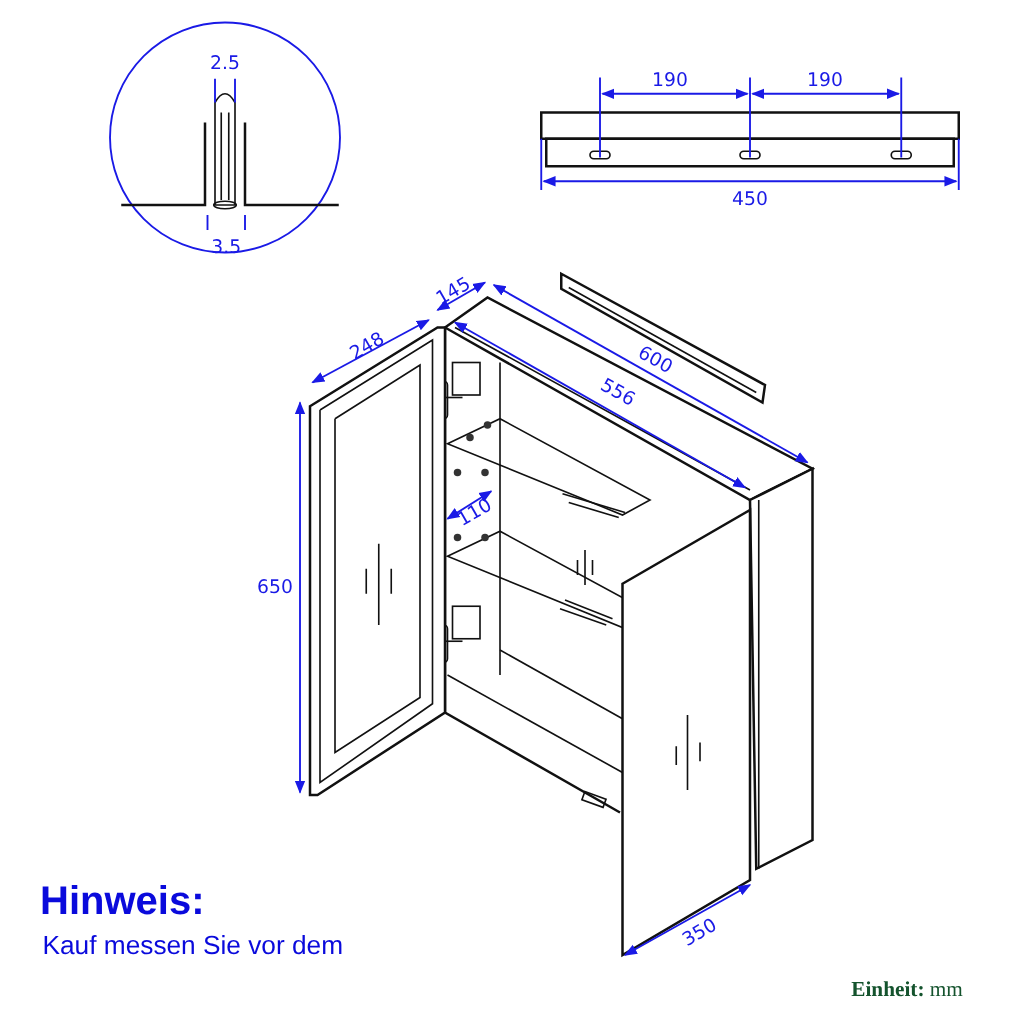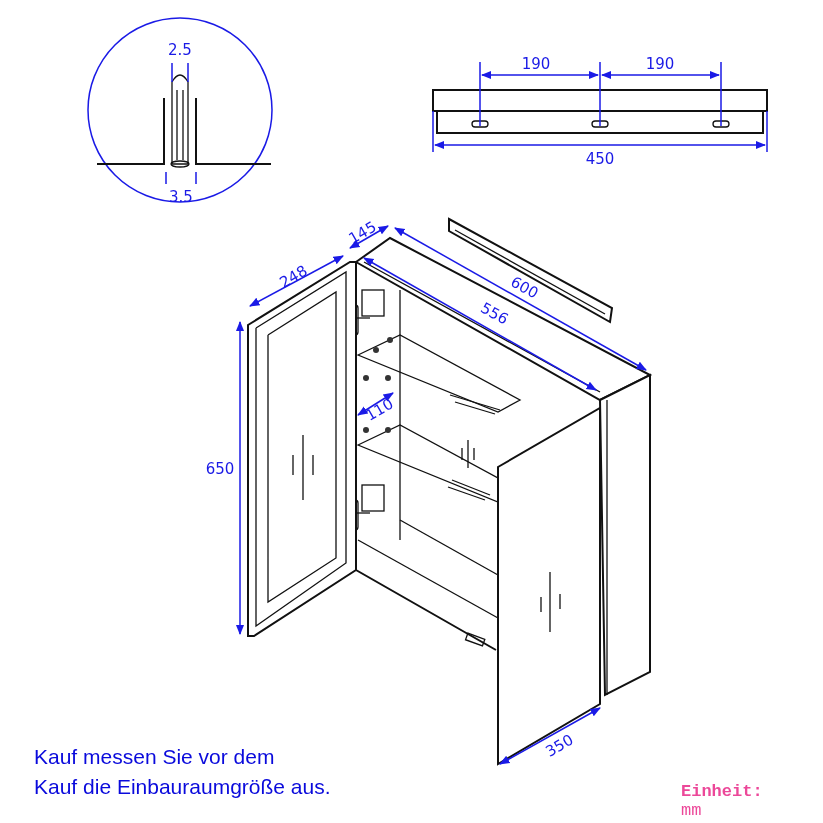--- a/index.html
+++ b/index.html
@@ -5,21 +5,21 @@
   html,body{margin:0;padding:0;background:#fff;}
   #root{position:relative;width:777px;height:823px;overflow:hidden;background:#fff;font-family:"Liberation Sans",sans-serif;}
   svg{position:absolute;left:0;top:0;}
   .dim{font-family:"DejaVu Sans",sans-serif;font-size:15px;fill:#1a1ae6;}
   .bl{stroke:#1a1ae6;stroke-width:1.5;fill:none;}
   .k{stroke:#111;stroke-width:2;fill:none;}
   .kt{stroke:#111;stroke-width:1.3;fill:none;}
   .kw{stroke:#111;stroke-width:2;fill:#fff;}
   .note-title{position:absolute;left:32px;top:702px;font-size:32px;font-weight:bold;color:#0a0adc;}
   .note-line{position:absolute;left:34px;font-size:21px;color:#0a0adc;}
-  .unit{position:absolute;left:681px;top:782px;font-size:17px;color:#ec4899;font-family:Liberation Mono, monospace;}
+  .unit{position:absolute;left:681px;top:782px;font-size:17px;color:#14532d;font-family:Liberation Serif, serif;}
   .unit b{font-weight:bold;}
 </style>
 </head>
 <body>
 
 <div id="root">
 <svg width="823" height="823" viewBox="0 0 823 823">
   <defs>
     <marker id="ar" viewBox="0 0 10 10" refX="9" refY="5" markerWidth="7" markerHeight="7" orient="auto-start-reverse">
       <path d="M0,1 L10,5 L0,9 z" fill="#1a1ae6"></path>
@@ -138,16 +138,16 @@
   <text class="dim" x="220" y="474" text-anchor="middle">650</text>
   <text class="dim" x="0" y="0" transform="translate(382,414) rotate(-30)" text-anchor="middle">110</text>
   <text class="dim" x="0" y="0" transform="translate(562,750) rotate(-30)" text-anchor="middle">350</text>
 
   <g>
     <polygon class="kw" points="449,219 612,308 610,322 449,231"></polygon>
     <line class="kt" x1="455" y1="230" x2="605" y2="314"></line>
   </g>
 </svg>
 
+<div class="note-title">Hinweis:</div>
 <div class="note-line" style="top:745px">Kauf messen Sie vor dem</div>
-<div class="note-line" style="top:775px">Kauf die Einbauraumgröße aus.</div>
 <div class="unit"><b>Einheit:</b> <span>mm</span></div>
 </div>
 
 </body></html>

